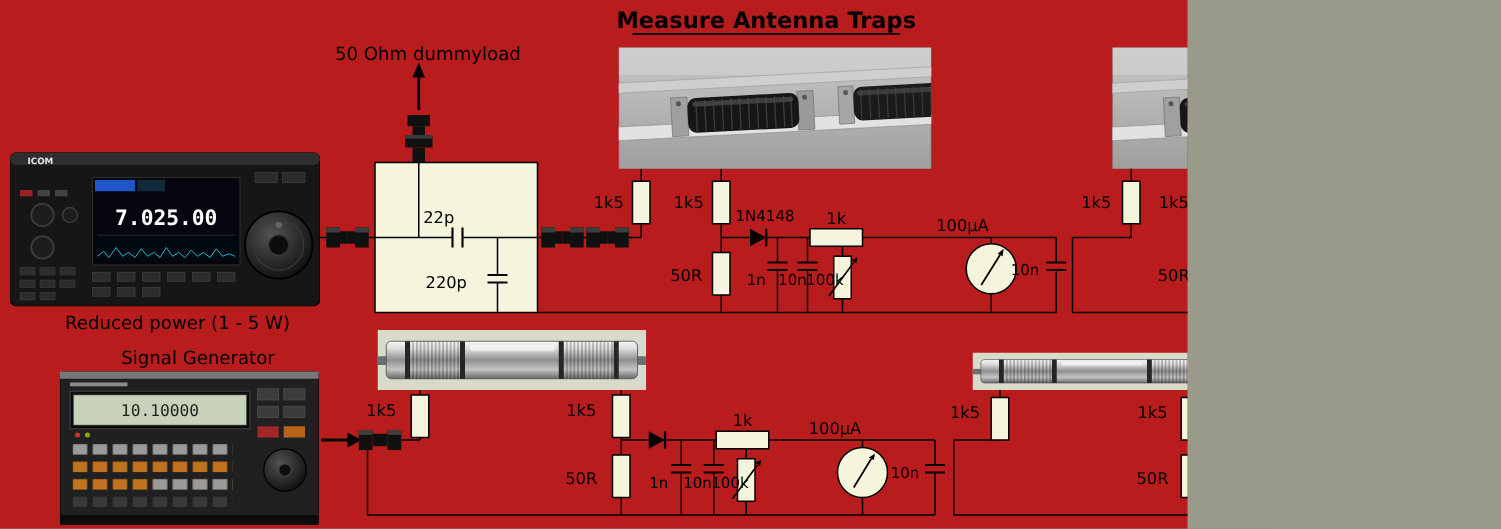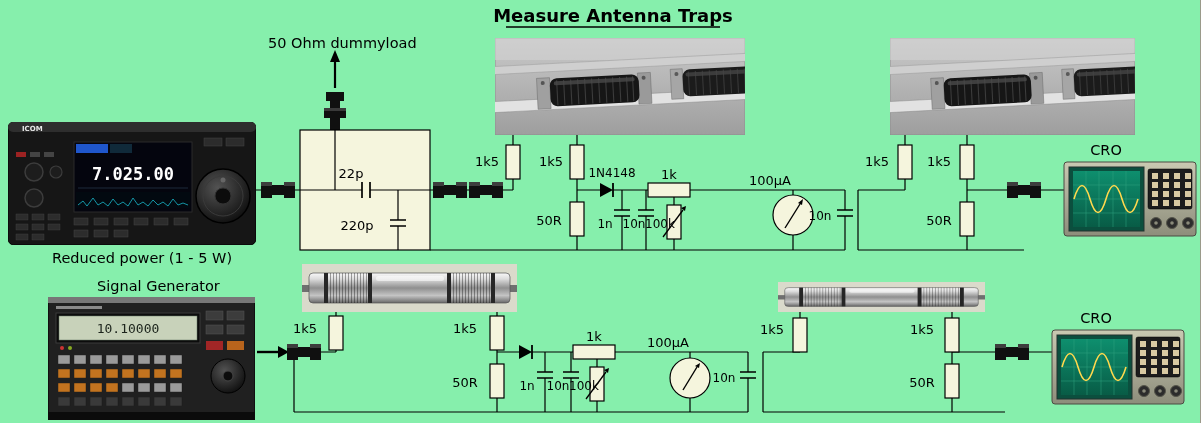--- a/index.html
+++ b/index.html
@@ -1,16 +1,16 @@
 <!DOCTYPE html>
 <html><head>
 <meta charset="utf-8">
 <style>
   html,body{margin:0;padding:0;background:#9a9a8a;}
-  .stage{width:1200px;height:423px;background:#86efac;position:relative;overflow:hidden;
+  .stage{width:950px;height:423px;background:#b91c1c;position:relative;overflow:hidden;
          font-family:"DejaVu Sans",sans-serif;}
   svg{display:block;}
   .wire{stroke:#000;stroke-width:1.2;fill:none;}
   .plate{stroke:#000;stroke-width:1.7;fill:none;}
   .comp{fill:#f5f5dd;stroke:#000;stroke-width:1.2;}
   .lbl{fill:#000;font-family:"DejaVu Sans",sans-serif;}
   .cap{font-size:14.5px;}
   .c13{font-size:13px;}
   .c12{font-size:12px;}
   .ttl{font-size:18px;font-weight:bold;}

